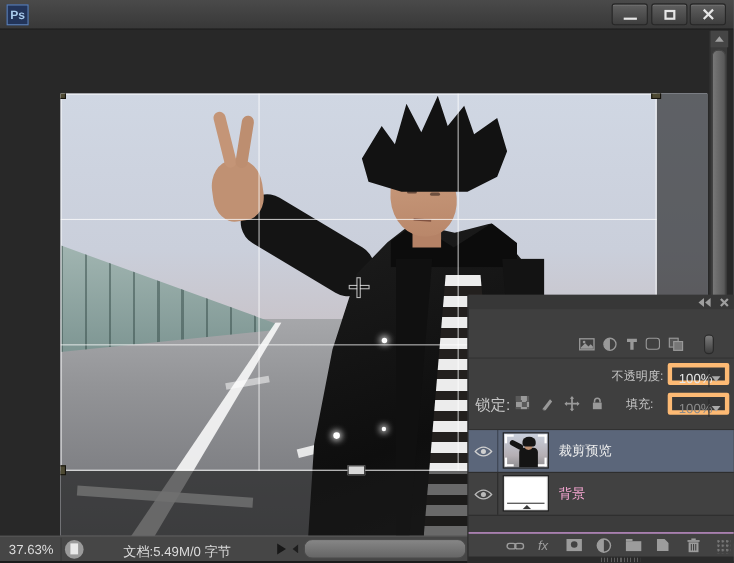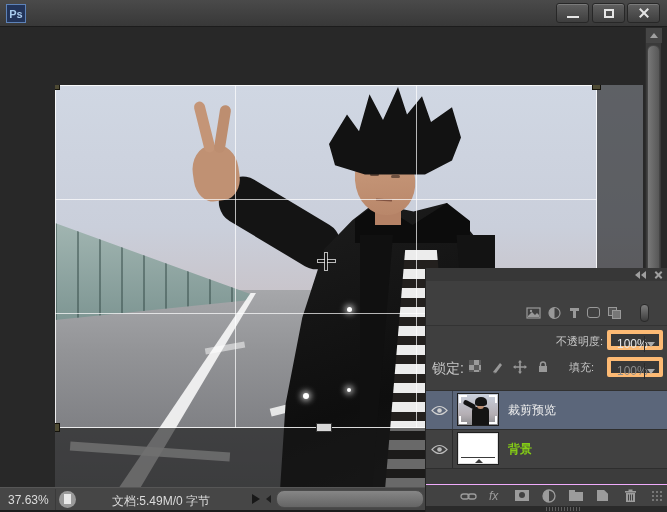--- a/index.html
+++ b/index.html
@@ -198,21 +198,21 @@
   .bracket { position:absolute; width:8px; height:8px; }
   .br-tl { left:1px; top:1px; border-left:2px solid #fff; border-top:2px solid #fff; }
   .br-tr { right:1px; top:1px; border-right:2px solid #fff; border-top:2px solid #fff; }
   .br-bl { left:1px; bottom:1px; border-left:2px solid #fff; border-bottom:2px solid #fff; }
   .br-br { right:1px; bottom:1px; border-right:2px solid #fff; border-bottom:2px solid #fff; }
   .thumb-white { background:#ffffff; border:1px solid #e0e0e0; }
   .thumb-white-line { position:absolute; left:2px; top:23px; width:34px; height:1px; background:#3a3a3a; }
   .thumb-white-tri { position:absolute; left:16px; top:25px; width:0; height:0;
     border-left:4px solid transparent; border-right:4px solid transparent; border-bottom:4px solid #3a3a3a; }
   .layer-name { position:absolute; left:82px; top:11px; font-size:12px; color:#ededed; white-space:nowrap; }
-  .layer-name-dim { color:#84cc16;font-weight:bold; }
+  .layer-name-dim { color:#f9a8d4; }
 
   .panel-footer { position:absolute; left:0; top:216px; width:242px; height:22px; background:#424242; border-top:1px solid #f0abfc; }
   .footer-icon { position:absolute; top:3px; width:17px; height:16px; color:#9c9c9c; }
   .fo-link { left:34px; } .fo-fx { left:61px; } .fo-mask { left:88px; } .fo-adj { left:115px; }
   .fo-group { left:142px; } .fo-new { left:169px; } .fo-trash { left:196px; }
   .fx-text { font-size:12px; font-style:italic; color:#9c9c9c; position:absolute; left:2px; top:1px; }
   .mask-glyph { position:absolute; left:1px; top:2px; width:14px; height:11px; background:#9c9c9c; }
   .mask-glyph::after { content:""; position:absolute; left:4px; top:2px; width:6px; height:6px; background:#424242; border-radius:50%; }
   .folder-glyph { position:absolute; left:1px; top:4px; width:14px; height:9px; background:#9c9c9c; }
   .folder-glyph::before { content:""; position:absolute; left:0; top:-2px; width:6px; height:2px; background:#9c9c9c; }

